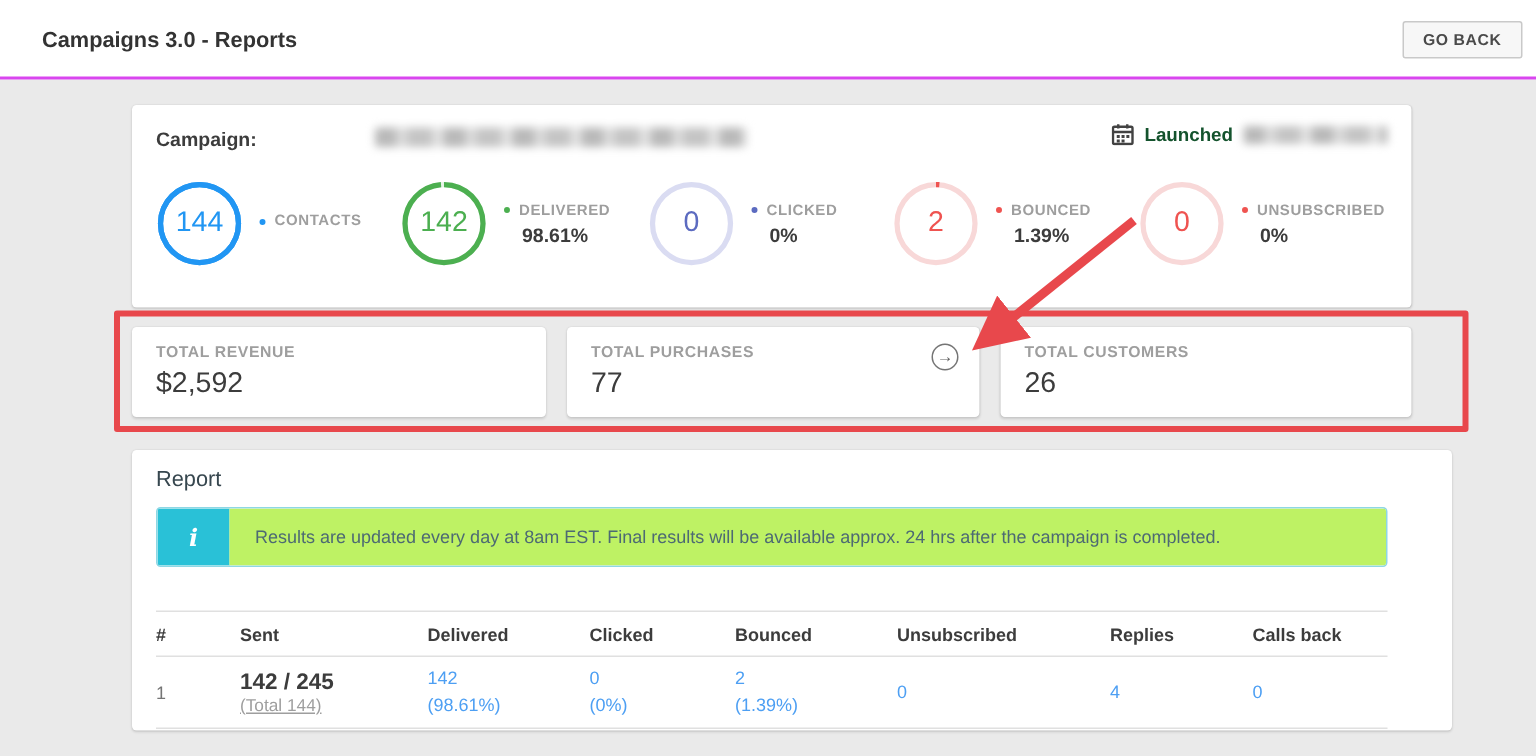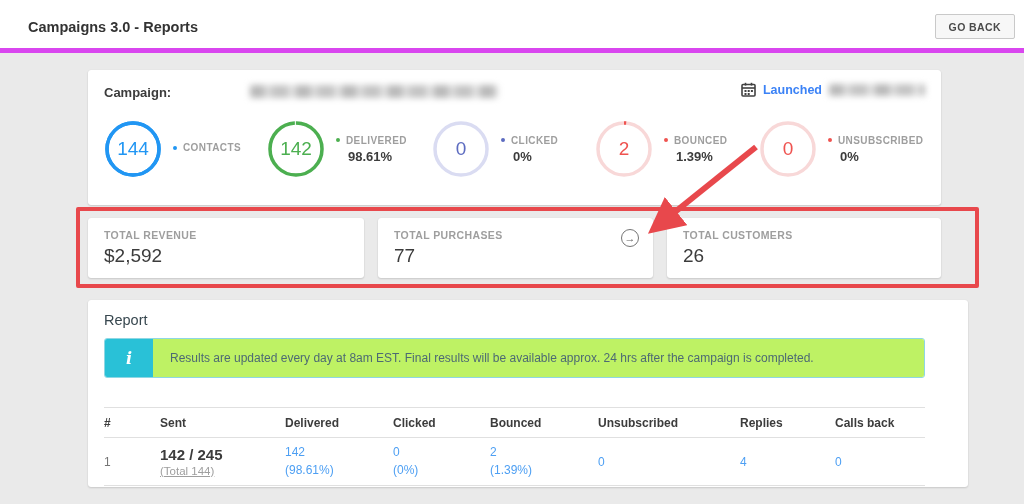--- a/index.html
+++ b/index.html
@@ -1,32 +1,32 @@
 <!DOCTYPE html>
 <html><head>
 <meta charset="utf-8">
 <style>
   * { margin:0; padding:0; box-sizing:border-box; }
   html,body { width:1024px; height:504px; overflow:hidden; }
   body { font-family:"Liberation Sans", sans-serif; background:#eaeaea; position:relative; color:#424242; }
 
   
-  .topbar { position:absolute; left:0; top:0; width:1024px; height:53px; background:#ffffff; border-bottom:5px solid #d946ef; z-index:2; }
+  .topbar { position:absolute; left:0; top:0; width:1024px; height:53px; background:#ffffff; border-bottom:2px solid #d946ef; z-index:2; }
   .topbar h1 { position:absolute; left:28px; top:19px; font-size:14.5px; font-weight:bold; color:#333; }
   .goback { position:absolute; right:9px; top:14px; height:25px; padding:0 13px; background:#f7f7f7; border:1px solid #c9c9c9; border-radius:2px; font-size:10.5px; font-weight:bold; color:#4a4a4a; letter-spacing:.4px; cursor:pointer; font-family:"Liberation Sans",sans-serif; }
 
   .card { position:absolute; background:#fff; border-radius:3px; box-shadow:0 1px 2px rgba(0,0,0,.14), 0 0 1px rgba(0,0,0,.1); }
 
   
   .campaign-card { left:88px; top:70px; width:853px; height:135px; }
   .camp-label { position:absolute; left:16px; top:15px; font-size:13px; font-weight:bold; color:#3c3c3c;text-align:right; }
   .redact { display:inline-block; background:repeating-linear-gradient(90deg,#b9b9b9 0 14px,#d9d9d9 14px 22px,#c4c4c4 22px 38px,#e0e0e0 38px 46px); filter:blur(3px); border-radius:2px; vertical-align:middle; }
   .camp-name { position:absolute; left:162px; top:15px; width:248px; height:13px; }
   .launched { position:absolute; right:16px; top:12px; display:flex; align-items:center; gap:7px; }
-  .launched .txt { font-size:12.5px; font-weight:bold; color:#3b82f6; }
+  .launched .txt { font-size:12.5px; font-weight:bold; color:#14532d; }
   .launch-date { width:96px; height:12px; }
 
   
   .stat { position:absolute; top:50px; display:flex; align-items:center; }
   .ring-wrap { position:relative; width:58px; height:58px; }
   .ring-wrap svg { transform:rotate(-90deg); }
   .ring-num { position:absolute; left:0; top:0; width:58px; height:58px; display:flex; align-items:center; justify-content:center; font-size:19px; }
   .stat-meta { margin-left:11px; display:flex; flex-direction:column; justify-content:center; gap:3px; }
   .stat-top { display:flex; align-items:center; gap:6px; }
   .dot { width:4px; height:4px; border-radius:50%; border:2px solid #999; background:#fff; }

